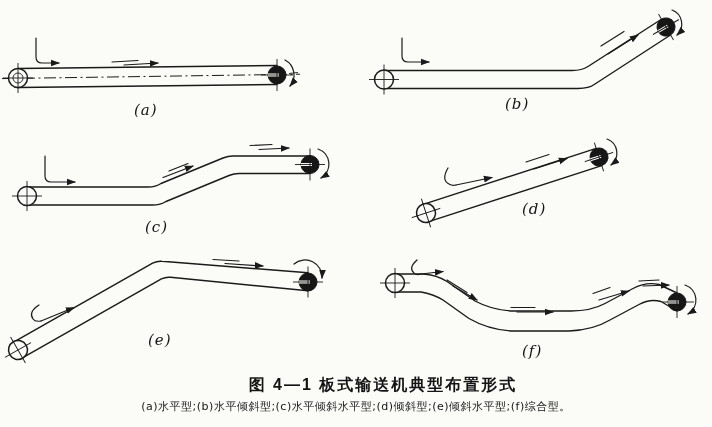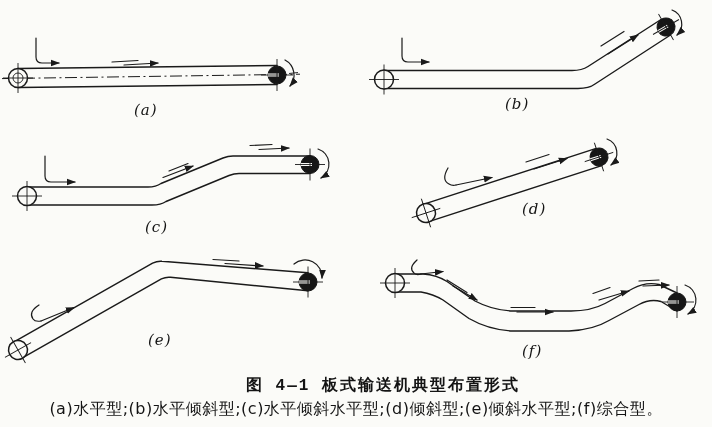--- a/index.html
+++ b/index.html
@@ -30,27 +30,27 @@
   }
   .caption-title {
     position: absolute;
     top: 375px; left: 0; width: 100%;
     text-align: center;
     text-indent: 54px;
     font-weight: bold;
     font-size: 16px;
     letter-spacing: 2px;
     color: #141414;
-    font-family: Liberation Mono, monospace;
+    font-family: Liberation Sans, sans-serif;
   }
   .caption-legend {
     position: absolute;
     top: 399px; left: 0; width: 100%;
     text-align: center;
-    font-size: 16px;
+    font-size: 11px;
     letter-spacing: 0.5px;
     color: #141414;
     font-family: "DejaVu Sans", sans-serif;
   }
 </style>
 </head>
 <body>
 
 <div class="page">
 

